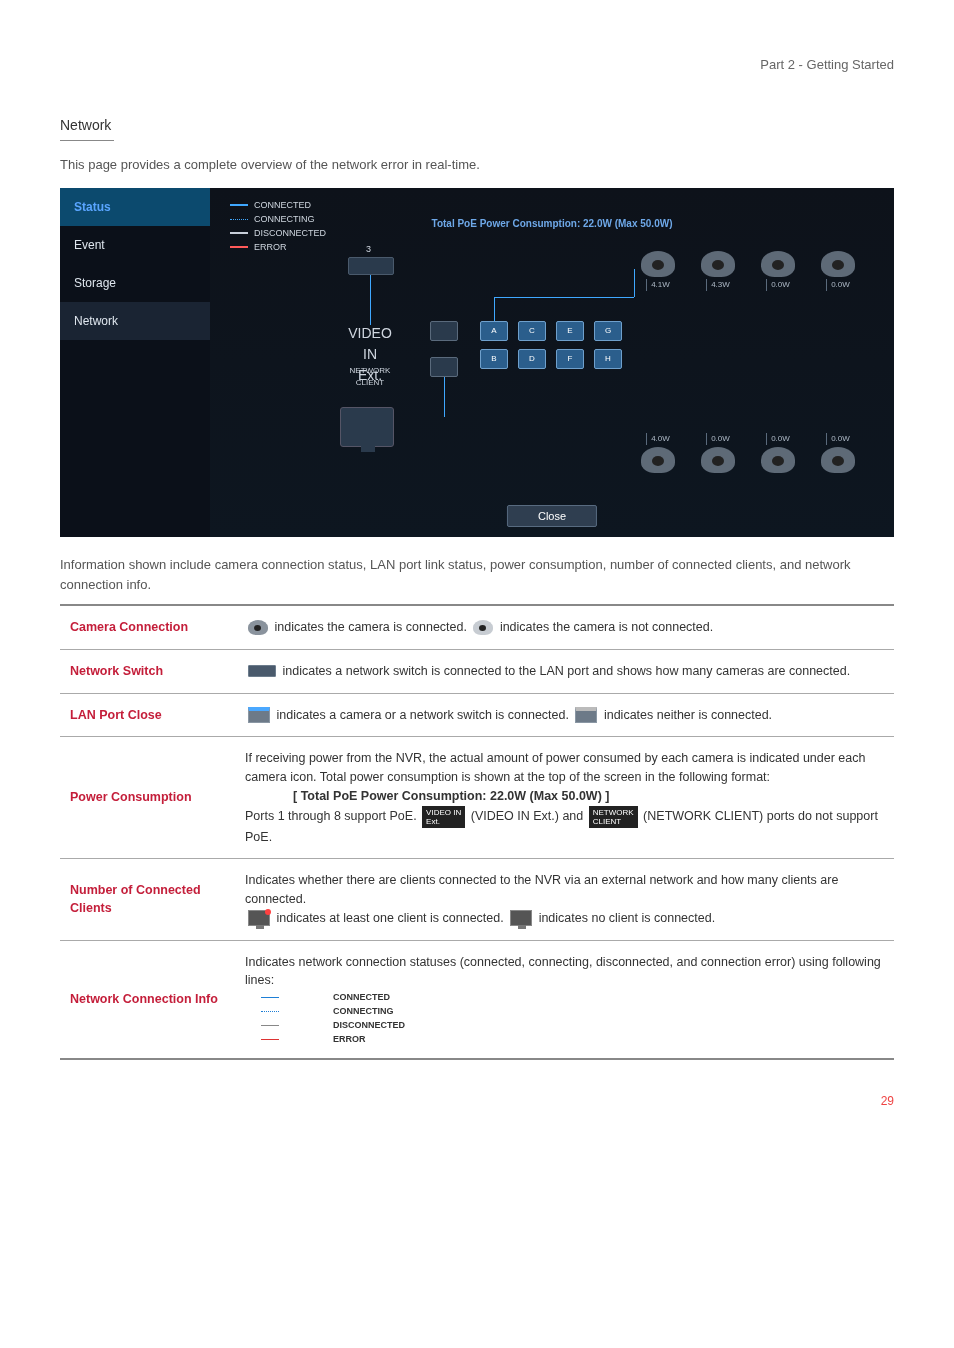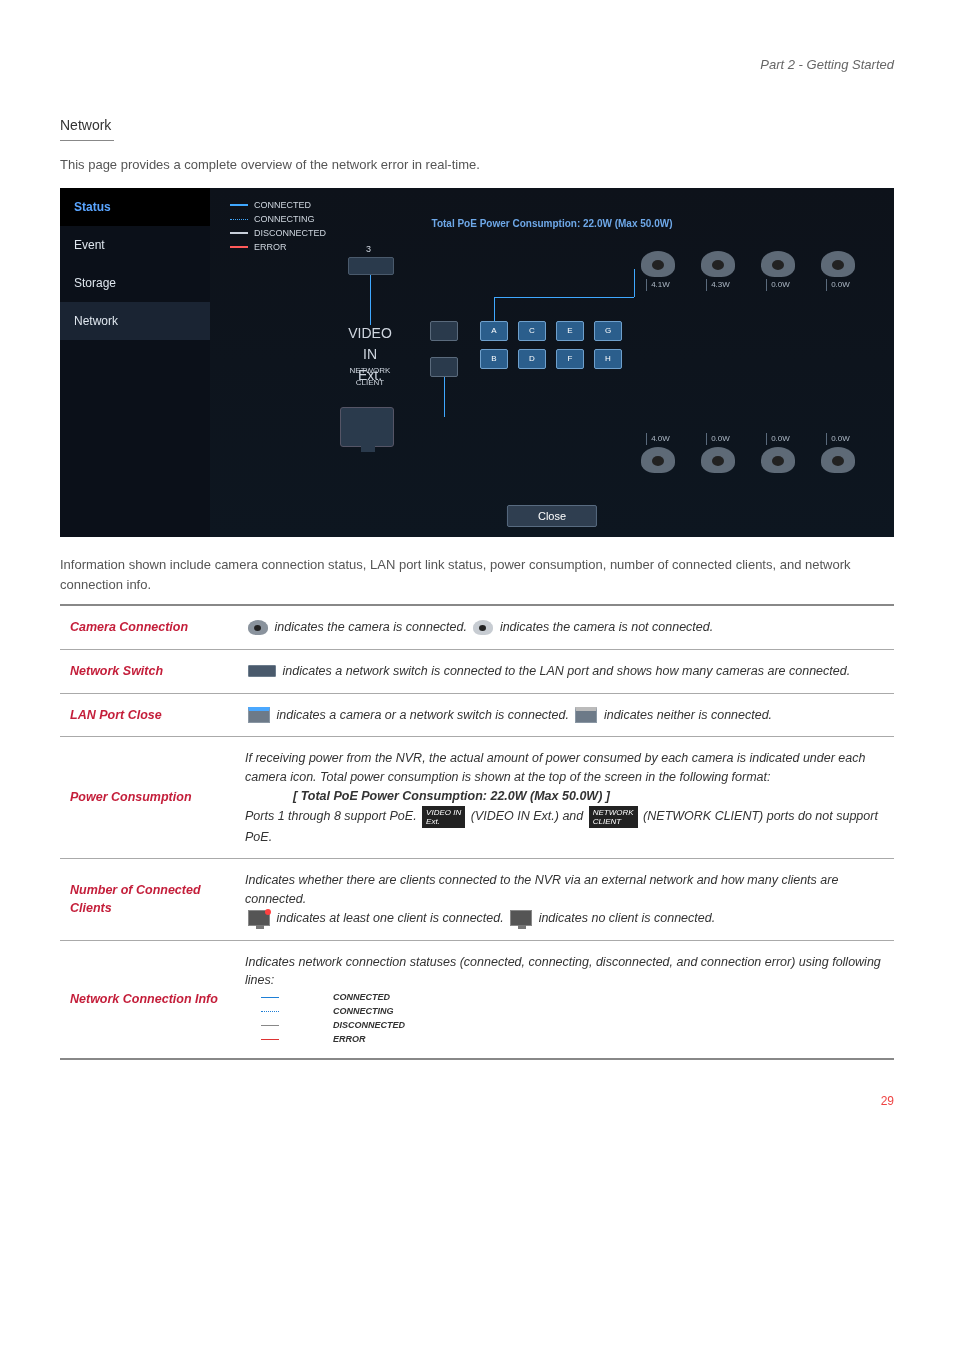--- a/index.html
+++ b/index.html
@@ -5,36 +5,36 @@
   * { box-sizing: border-box; margin: 0; padding: 0; }
   body {
     font-family: Arial, Helvetica, sans-serif;
     width: 954px;
     background: #fff;
     color: #333;
     font-size: 13px;
     line-height: 1.5;
   }
   .page { padding: 55px 60px 40px 60px; }
-  .breadcrumb { text-align: right; color: #666; font-size: 13px; margin-bottom: 40px; font-style: italic; }
+  .breadcrumb { text-align: right; color: #666; font-size: 13px; margin-bottom: 40px; }
   .section-title { font-size: 14px; color: #333; margin-bottom: 4px; }
   .title-underline { width: 54px; height: 1px; background: #888; margin-bottom: 14px; }
   .intro { font-size: 13px; color: #555; margin-bottom: 14px; }
 
   
   .shotwrap { width: 100%; }
   .shot {
     width: 100%; height: 349px;
     background: linear-gradient(180deg,#0d121a 0%, #0d1620 100%);
     display: flex; color: #cfd6df; font-size: 10px;
     position: relative; overflow: hidden;
   }
   .sidebar { width: 150px; background: #0b1019; }
   .tab { padding: 10px 14px; color: #dfe6ee; font-size: 12px; }
-  .tab.active { color: #5aa5ff; font-weight: bold; background: #000000; }
+  .tab.active { color: #5aa5ff; font-weight: bold; background: #0c4a6e; }
   .tab.sel { background: #1a2433; }
   .mainarea { flex:1; position: relative; padding: 16px 20px 10px 20px; }
   .legend { position:absolute; left:20px; top:10px; font-size:9px; line-height:14px; }
   .legend div { display:flex; align-items:center; gap:6px; }
   .lline { width:18px; height:2px; display:inline-block; }
   .lc-con { background:#3fa8ff; }
   .lc-dis { background:#c7cfda; }
   .lc-err { background:#ff5a5a; }
   .poe-title { text-align:center; color:#6ea8e8; font-weight:bold; font-size:10px; margin-top:12px; }
 
@@ -59,21 +59,21 @@
   .monitor::after{content:""; position:absolute; left:20px; bottom:-6px; width:14px; height:6px; background:#2a3a4c;}
   .closebtn { position:absolute; left:50%; bottom:10px; transform:translateX(-50%);
     background:#2f3e50; border:1px solid #586b80; color:#fff; font-size:11px;
     padding:4px 30px; border-radius:2px;}
   .wire { position:absolute; background:#3fa8ff; }
   .wire.h { height:1px; }
   .wire.v { width:1px; }
 
   .midtext { margin-top:18px; margin-bottom:10px; color:#555; font-size:13px; }
 
-  table.info { width:100%; border-collapse: collapse; font-size:12.5px;font-style:italic; }
+  table.info { width:100%; border-collapse: collapse; font-size:12.5px; }
   table.info td { border-top:1px solid #aaa; border-bottom:1px solid #aaa; padding:12px 10px; vertical-align:top; }
   table.info td.h { width:175px; font-weight:bold; color:#c41e3a; vertical-align:middle;}
   table.info tr:first-child td { border-top:2px solid #888; }
   table.info tr:last-child td { border-bottom:2px solid #888; }
   .ic { display:inline-block; vertical-align:middle; margin:0 3px;}
   .cam-ic { width:20px; height:15px; background:#8a939d; border-radius:50% 50% 40% 40%; position:relative;}
   .cam-ic::after{content:""; position:absolute; left:6px; top:5px; width:7px; height:6px; background:#222; border-radius:50%;}
   .cam-ic.off { background:#c7ccd2;}
   .switch-ic { width:28px; height:12px; background:#4a5a6c; border:1px solid #6c7c8c; border-radius:1px;}
   .port-ic { width:22px; height:16px; background:#6d7a88; border:1px solid #8a97a4; border-top:4px solid #4aa8ff;}

